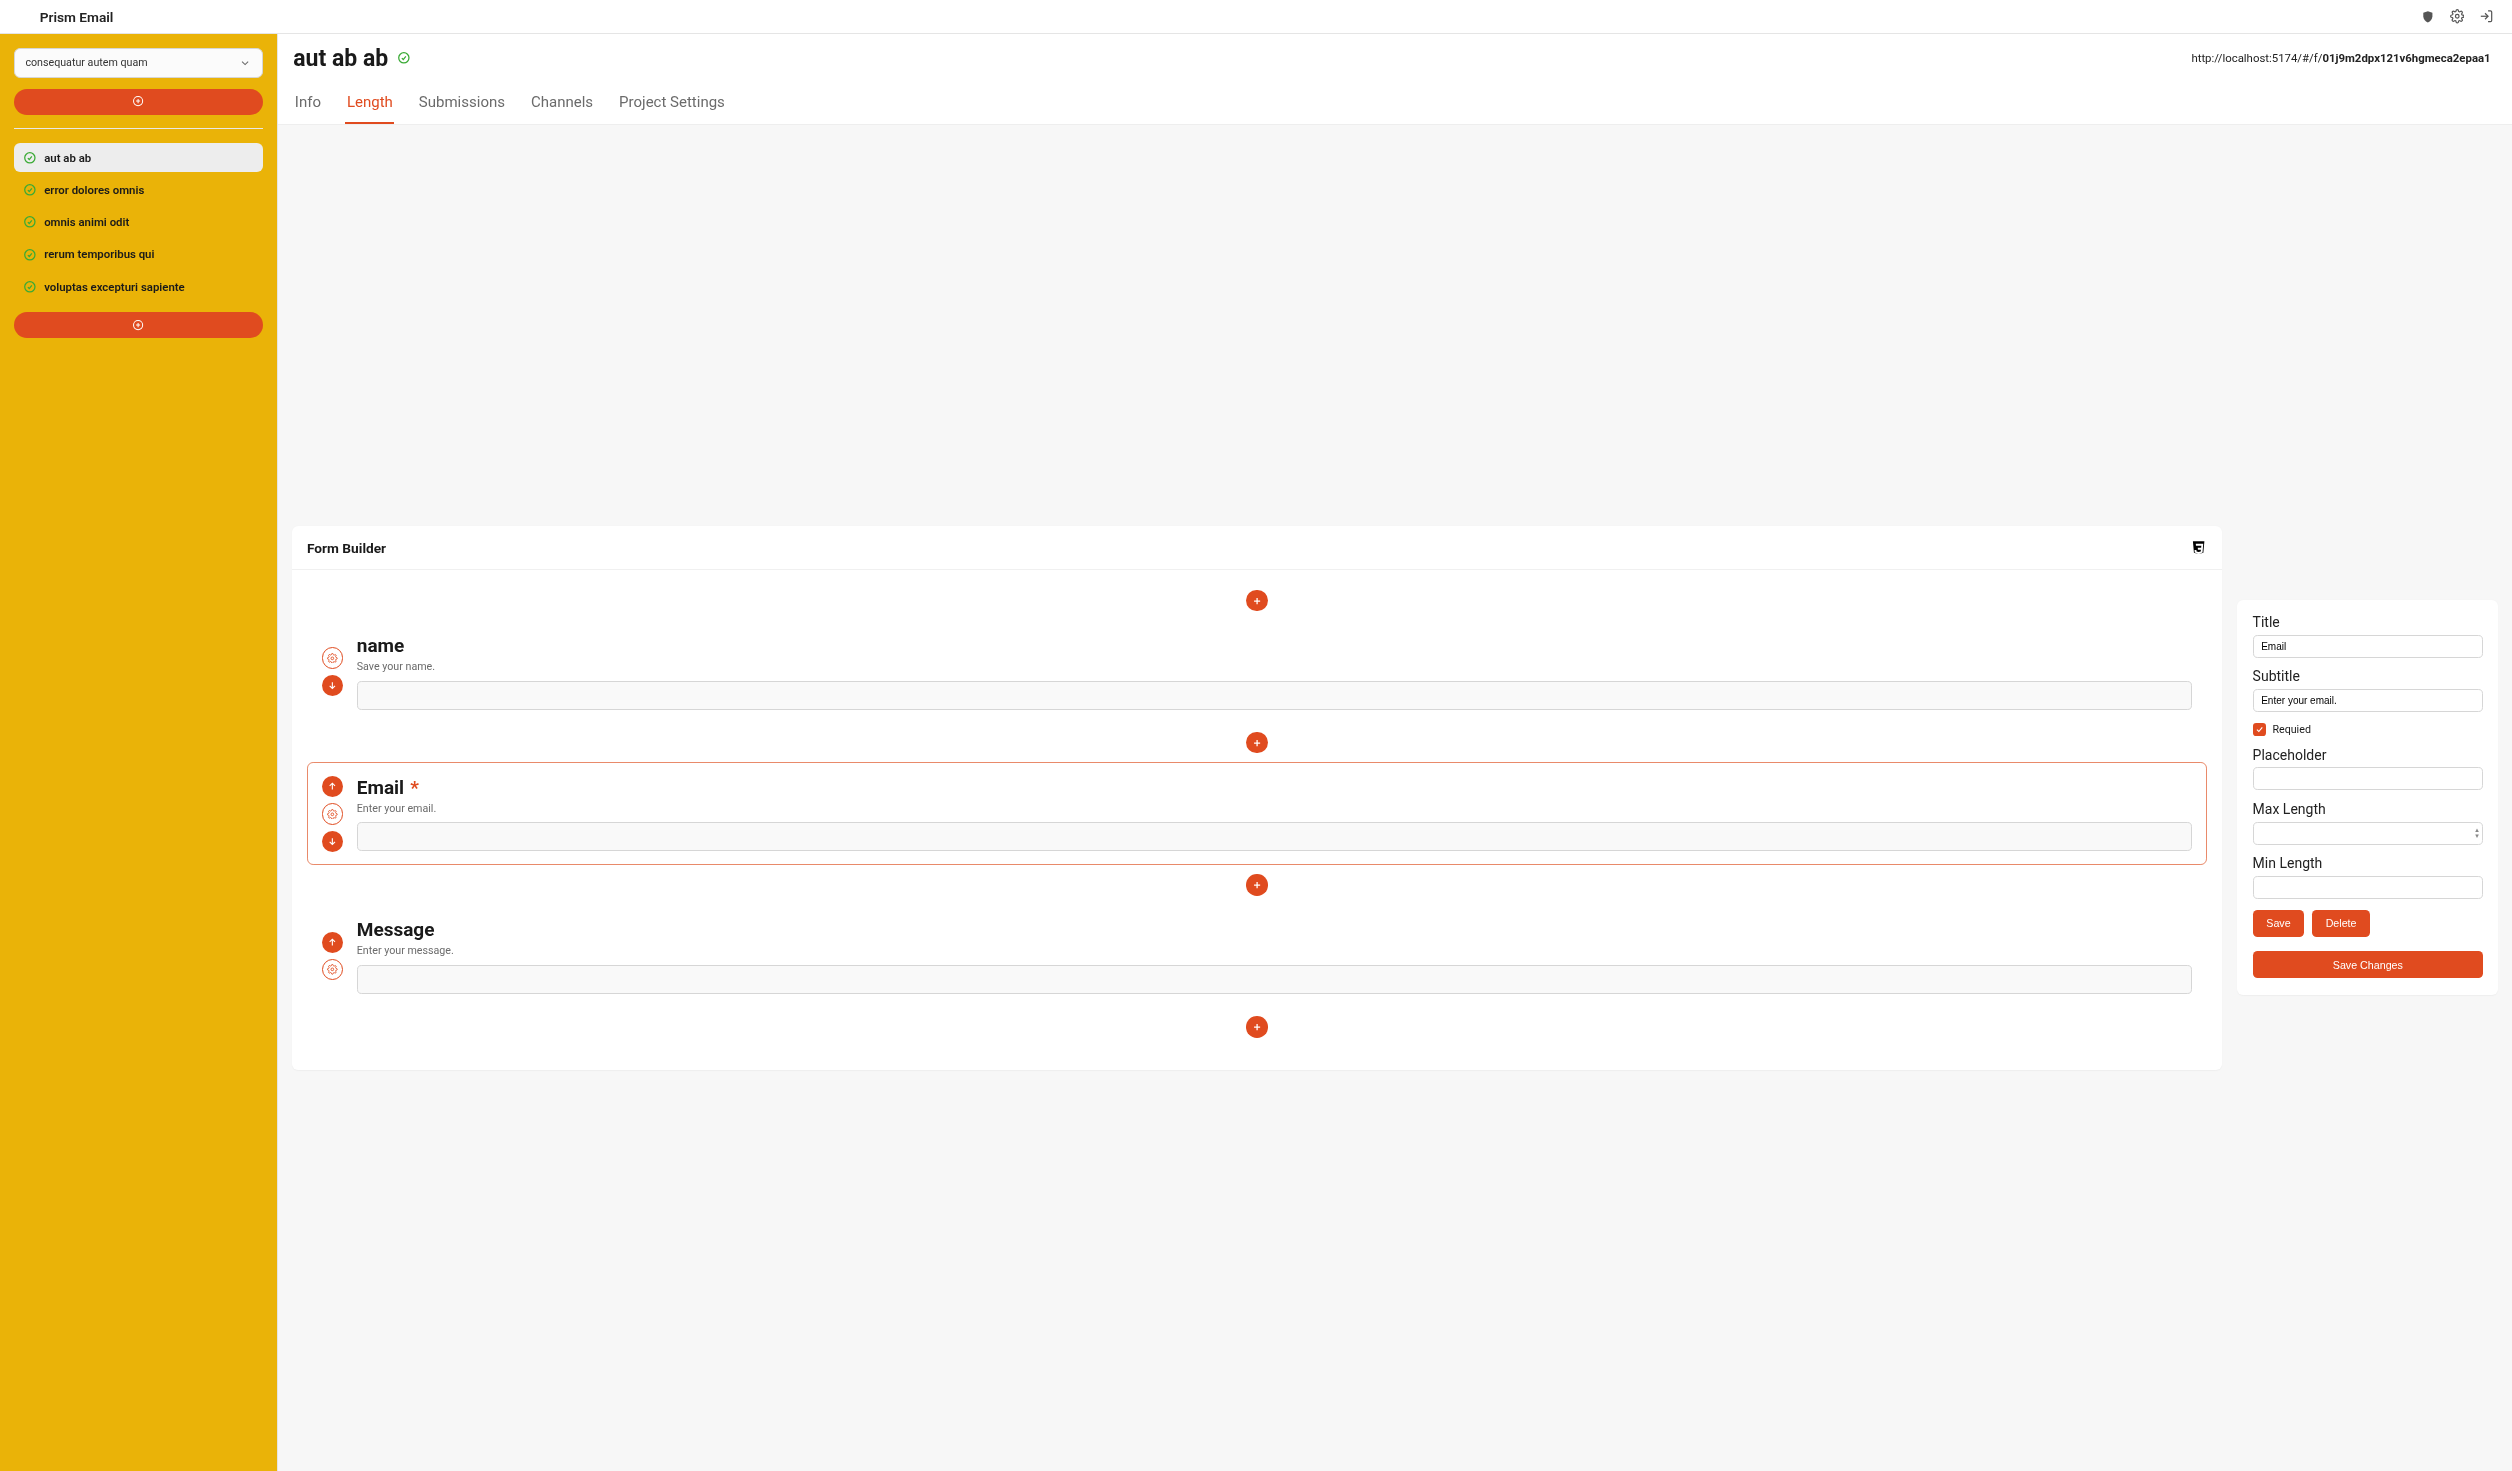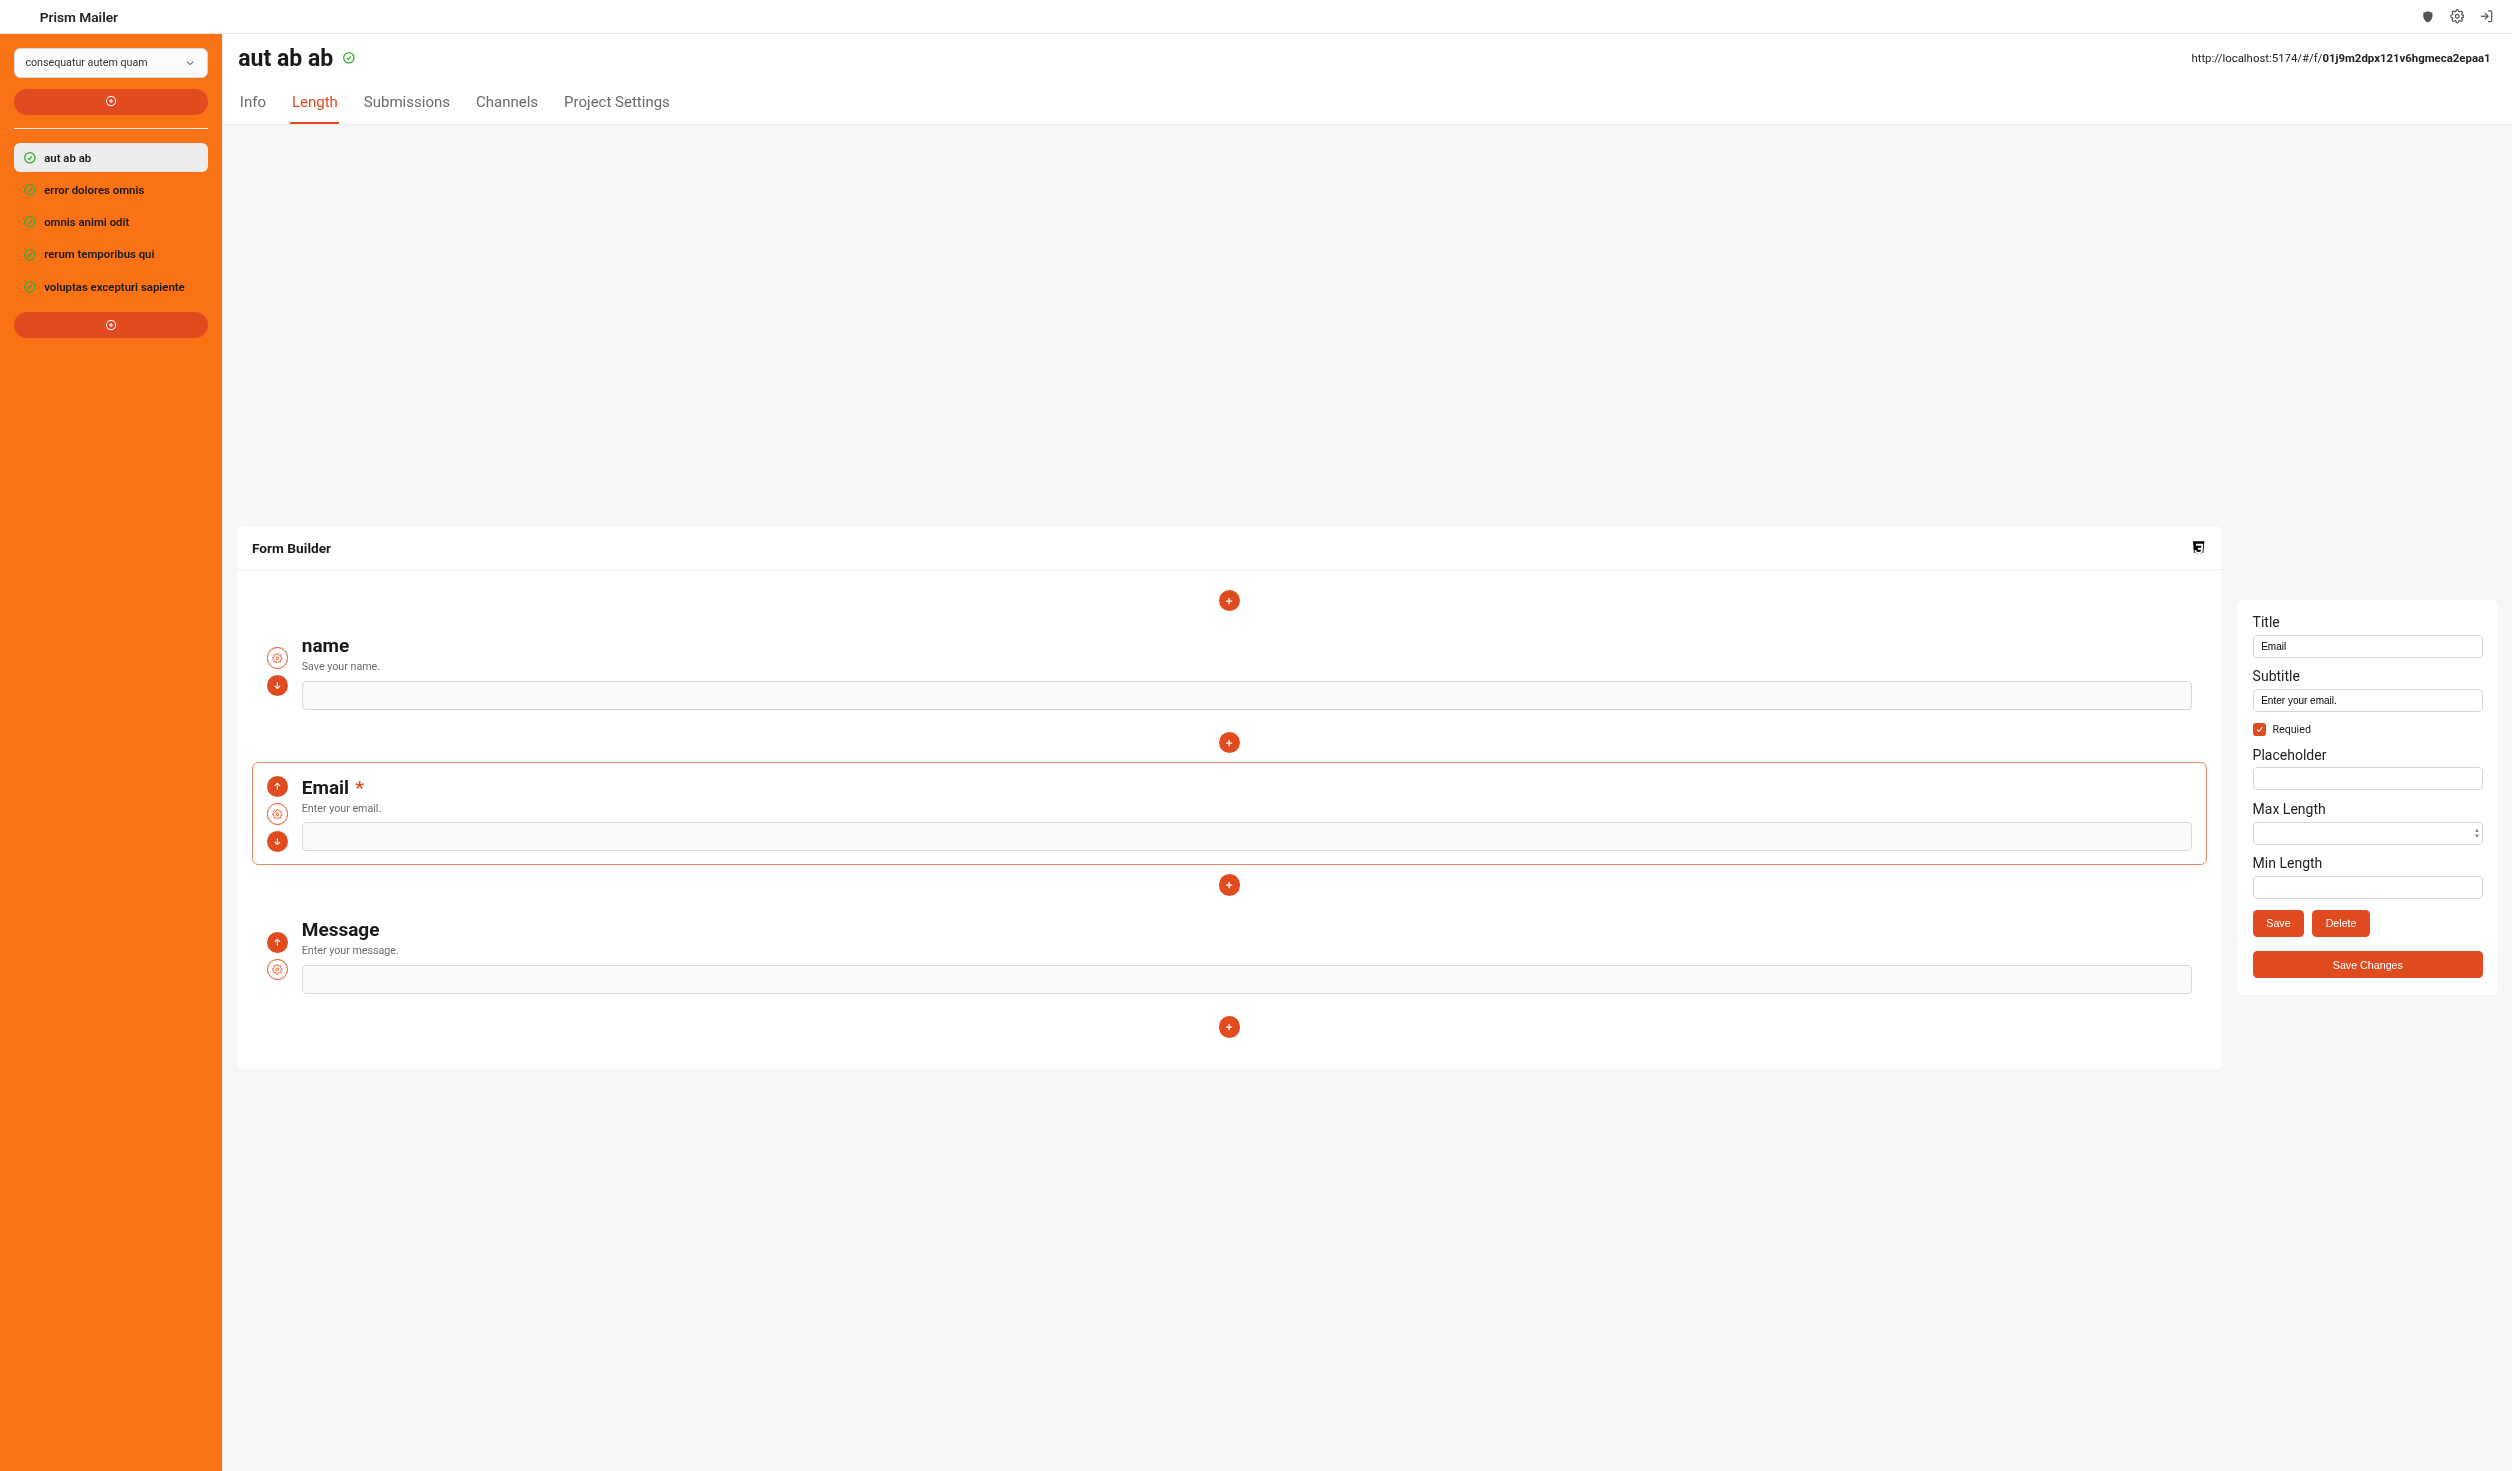--- a/index.html
+++ b/index.html
@@ -20,21 +20,21 @@
   }
   .brand { font-size: 13.7px; font-weight: 600; color: #222; padding-left: 21.4px;}
   .topbar-right { display: flex; gap: 13.7px; align-items: center; }
   .tb-icon { width: 15.3px; height: 15.3px; display: inline-flex; align-items: center; justify-content: center; color: #555; cursor: pointer; }
 
   
   .body { display: flex; flex: 1; min-height: 0; }
 
   
   .sidebar {
-    width: 223px; background: #f97316; border-right: 0.8px solid #e5e5e5;
+    width: 278px; background: #eab308; border-right: 0.8px solid #e5e5e5;
     padding: 13.7px; display: flex; flex-direction: column; gap: 10.7px;
     overflow-y: auto;
   }
   .project-select {
     display: flex; justify-content: space-between; align-items: center;
     border: 0.8px solid #d6d6d6; border-radius: 6.1px; padding: 7.6px 10.7px;
     background: #fbfbfb; color: #333; cursor: pointer;
   }
   .project-select .chev { color: #666; }
   .btn-orange {
@@ -135,21 +135,21 @@
   .btn-full { width: 100%; display: flex; align-items: center; justify-content: center; }
 
   svg { display: block; }
 </style>
 </head>
 <body>
 
 <div class="app">
 
   <div class="topbar">
-    <div class="brand">Prism Mailer</div>
+    <div class="brand">Prism Email</div>
     <div class="topbar-right">
       <span class="tb-icon">
         <svg viewBox="0 0 24 24" width="13.7" height="13.7" fill="currentColor">
             <path d="M12 2l8 3v6c0 5-3.4 9.3-8 11-4.6-1.7-8-6-8-11V5l8-3z"></path>
           </svg>
       </span>
       <span class="tb-icon">
         <svg viewBox="0 0 24 24" width="14.5" height="14.5" fill="none" stroke="currentColor" stroke-width="2">
             <circle cx="12" cy="12" r="3"></circle>
             <path d="M19.4 15a1.7 1.7 0 0 0 .34 1.87l.06.06a2 2 0 1 1-2.83 2.83l-.06-.06a1.7 1.7 0 0 0-1.87-.34 1.7 1.7 0 0 0-1.03 1.56V21a2 2 0 1 1-4 0v-.09a1.7 1.7 0 0 0-1.11-1.56 1.7 1.7 0 0 0-1.87.34l-.06.06a2 2 0 1 1-2.83-2.83l.06-.06a1.7 1.7 0 0 0 .34-1.87 1.7 1.7 0 0 0-1.56-1.03H3a2 2 0 1 1 0-4h.09a1.7 1.7 0 0 0 1.56-1.11 1.7 1.7 0 0 0-.34-1.87l-.06-.06a2 2 0 1 1 2.83-2.83l.06.06a1.7 1.7 0 0 0 1.87.34H9a1.7 1.7 0 0 0 1.03-1.56V3a2 2 0 1 1 4 0v.09a1.7 1.7 0 0 0 1.03 1.56 1.7 1.7 0 0 0 1.87-.34l.06-.06a2 2 0 1 1 2.83 2.83l-.06.06a1.7 1.7 0 0 0-.34 1.87V9a1.7 1.7 0 0 0 1.56 1.03H21a2 2 0 1 1 0 4h-.09a1.7 1.7 0 0 0-1.56 1.03z"></path>

